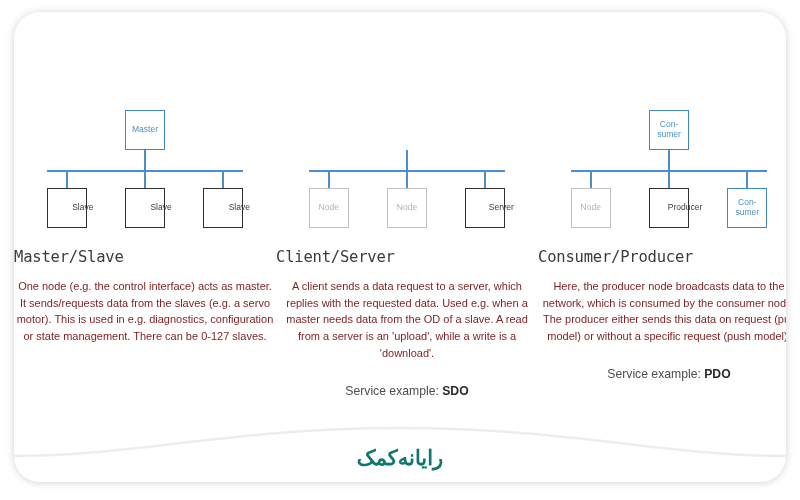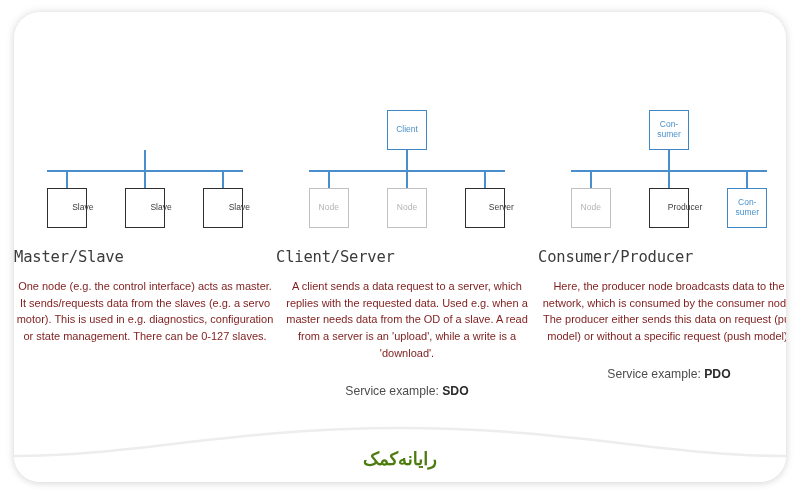--- a/index.html
+++ b/index.html
@@ -146,59 +146,59 @@
   #logo {
     position: absolute;
     left: 0;
     right: 0;
     bottom: 12px;
     text-align: center;
     z-index: 6;
   }
   #logo-text {
     font-family: Liberation Sans, sans-serif;
-    font-size: 18px;
+    font-size: 21px;
     font-weight: 700;
-    color: #4d7c0f;
+    color: #0f766e;
     direction: rtl;
     letter-spacing: 0px;
   }
 </style>
 </head>
 <body>
 
 <div id="card">
 
   <div id="columns">
 
     <div class="column">
       <div class="diagram">
         <div class="conn conn-stem-top"></div>
         <div class="conn conn-bus" style="left:12.5%;right:12.5%;"></div>
         <div class="conn conn-drop" style="left:12.5%;margin-left:19px;"></div>
         <div class="conn conn-drop" style="left:50%;margin-left:-1px;"></div>
         <div class="conn conn-drop" style="right:12.5%;margin-right:19px;"></div>
 
+        <div class="node-box blue root-box">Master</div>
         <div class="node-box dark child-row-box child-left">Slave</div>
         <div class="node-box dark child-row-box child-center">Slave</div>
         <div class="node-box dark child-row-box child-right">Slave</div>
       </div>
       <div class="col-title">Master/Slave</div>
       <div class="col-desc">One node (e.g. the control interface) acts as master. It sends/requests data from the slaves (e.g. a servo motor). This is used in e.g. diagnostics, configuration or state management. There can be 0-127 slaves.</div>
     </div>
 
     <div class="column">
       <div class="diagram">
         <div class="conn conn-stem-top"></div>
         <div class="conn conn-bus" style="left:12.5%;right:12.5%;"></div>
         <div class="conn conn-drop" style="left:12.5%;margin-left:19px;"></div>
         <div class="conn conn-drop" style="left:50%;margin-left:-1px;"></div>
         <div class="conn conn-drop" style="right:12.5%;margin-right:19px;"></div>
 
-        <div class="node-box blue root-box">Client</div>
         <div class="node-box faded child-row-box child-left">Node</div>
         <div class="node-box faded child-row-box child-center">Node</div>
         <div class="node-box dark child-row-box child-right">Server</div>
       </div>
       <div class="col-title">Client/Server</div>
       <div class="col-desc">A client sends a data request to a server, which replies with the requested data. Used e.g. when a master needs data from the OD of a slave. A read from a server is an 'upload', while a write is a 'download'.</div>
       <div class="service">
         <span>Service example:</span>
         <b>SDO</b>
       </div>

